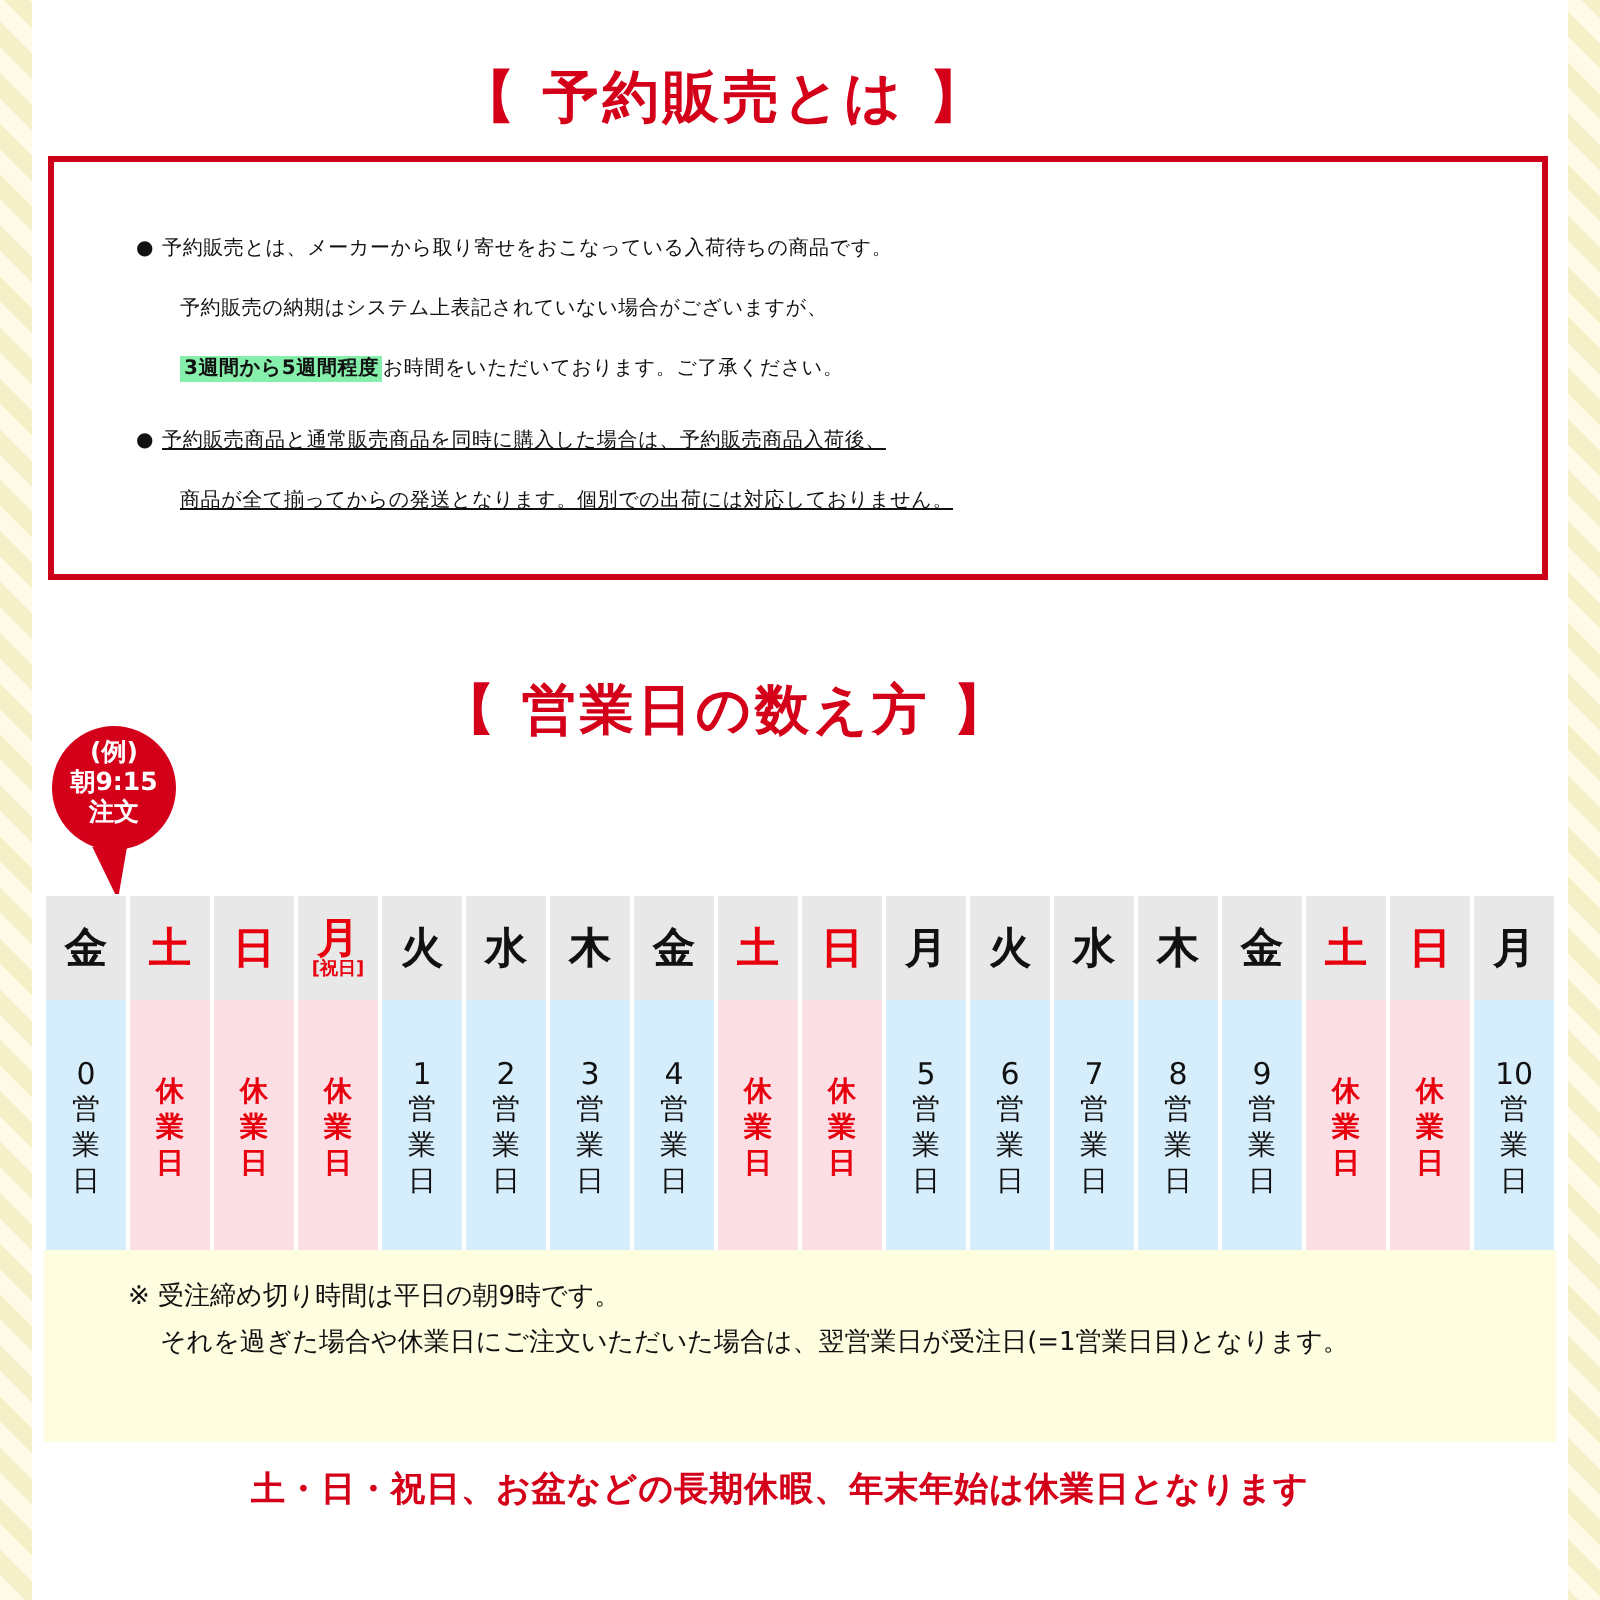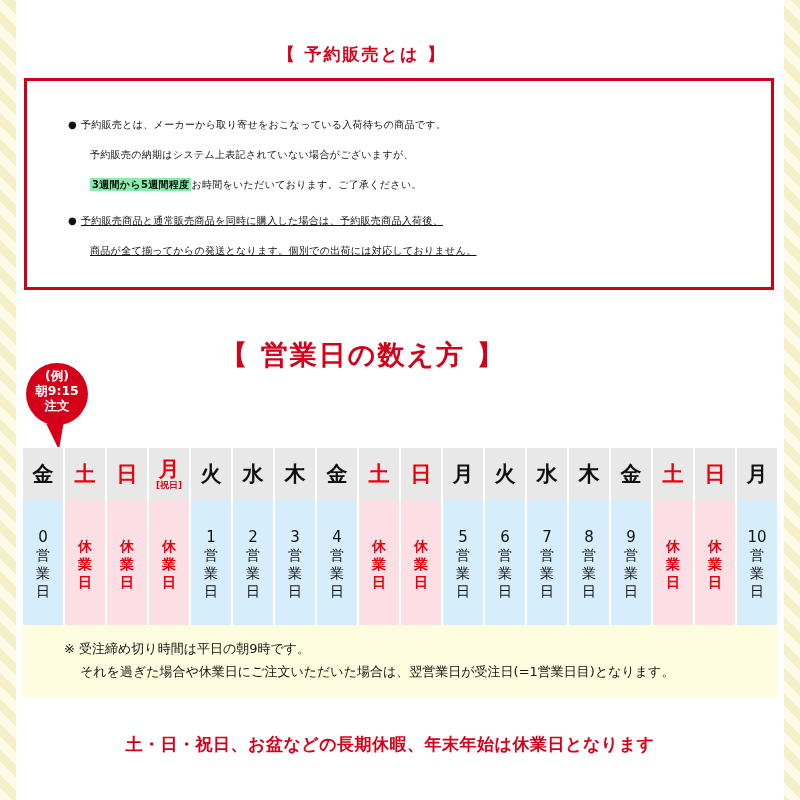--- a/index.html
+++ b/index.html
@@ -30,25 +30,25 @@
     top: 0px;
     width: 768px;
     height: 800px;
     background: #ffffff;
   }
 
   
   .title1 {
     position: absolute;
     left: 0;
-    top: 43px;
+    top: 30px;
     width: 724px;
     text-align: center;
     color: #d4001a;
-    font-size: 17px;
+    font-size: 28px;
     font-weight: bold;
     letter-spacing: 2px;
   }
 
   .redbox {
     position: absolute;
     left: 24px;
     top: 78px;
     width: 750px;
     height: 212px;
@@ -175,21 +175,21 @@
     font-size: 15px;
   }
   .cal-count .ch { display: block; }
 
   
   .notebox {
     position: absolute;
     left: 22px;
     top: 625px;
     width: 756px;
-    height: 72px;
+    height: 96px;
     background: #fffde0;
     box-sizing: border-box;
     padding: 12px 0 0 42px;
     color: #111111;
     font-size: 13px;
     line-height: 23px;
   }
   .notebox .ind { display: block; padding-left: 16px; }
 
   .footer-note {

